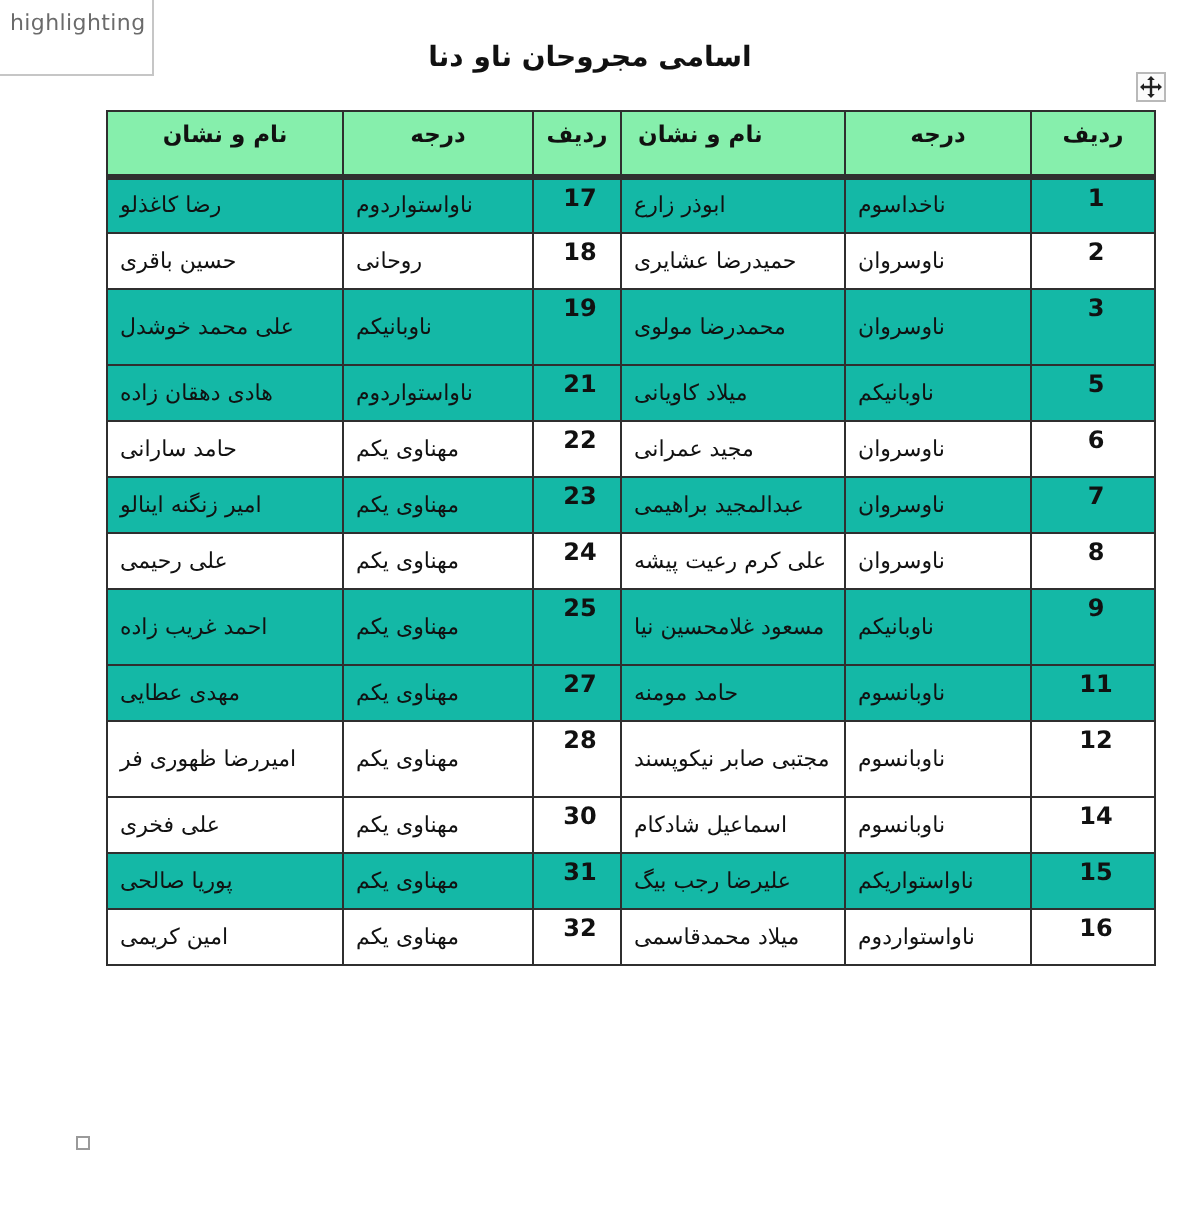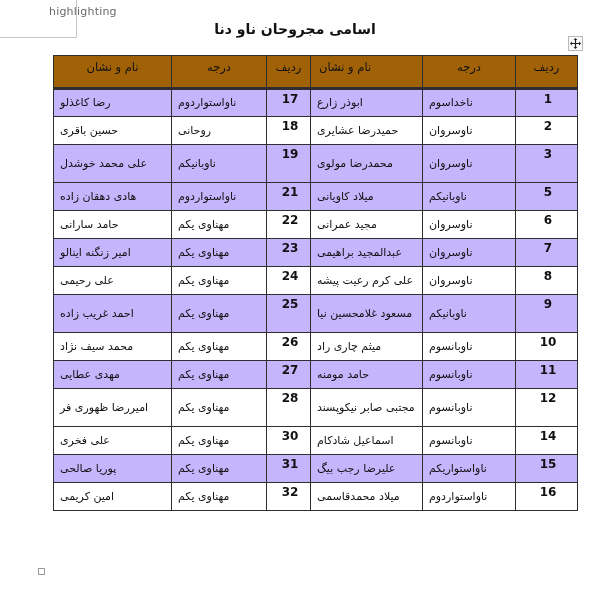--- a/index.html
+++ b/index.html
@@ -9,21 +9,21 @@
   }
   .stage{position:absolute;inset:0;}
 
   
   .hl-box{
     position:absolute;left:-5px;top:-7px;width:82px;height:45px;
     background:#ffffff;border:1px solid #c6c6c6;box-sizing:border-box;
   }
   .hl-box span{
     position:absolute;left:9px;top:11px;font-size:11px;color:#6b6b6b;
-    letter-spacing:.2px;white-space:nowrap;margin-left:44px;
+    letter-spacing:.2px;white-space:nowrap;
   }
 
   
   .doc-title{
     position:absolute;top:21px;left:0;width:590px;text-align:center;
     direction:rtl;font-size:14px;font-weight:bold;color:#111;margin:0;
   }
 
   
   .move-handle{
@@ -35,28 +35,28 @@
   
   table.roster{
     position:absolute;left:53px;top:55px;width:524px;
     border-collapse:collapse;table-layout:fixed;background:#fff;
   }
   .roster th,.roster td{
     border:1px solid #2f2f2f;box-sizing:border-box;overflow:hidden;
   }
   .roster thead tr{height:33px;}
   .roster th{
-    background:#a16207;font-size:11.5px;font-weight:normal;color:#111;
+    background:#86efac;font-size:11.5px;font-weight:bold;color:#111;
     direction:rtl;text-align:center;vertical-align:top;padding-top:4px;
     border-bottom:3px solid #2f2f2f;
   }
   .roster th.lft{text-align:left;padding-left:8px;}
   .roster tbody tr{height:28px;}
   .roster tbody tr.tall{height:38px;}
-  .roster tbody tr.shade td{background:#c4b5fd;}
+  .roster tbody tr.shade td{background:#14b8a6;}
   .roster td.txt{
     direction:rtl;text-align:left;vertical-align:middle;
     font-size:11px;color:#111;padding:1px 6px;line-height:1.25;
   }
   .roster td.num{
     direction:ltr;text-align:center;vertical-align:top;
     font-size:12px;font-weight:bold;color:#111;padding:2px 2px 0 5px;
   }
   
   .roster tbody tr:nth-child(3) td:first-child{}
@@ -161,28 +161,20 @@
           <td class="num">8</td>
         </tr>
         <tr class="shade tall">
           <td class="txt">احمد غریب زاده</td>
           <td class="txt">مهناوی یکم</td>
           <td class="num">25</td>
           <td class="txt">مسعود غلامحسین نیا</td>
           <td class="txt">ناوبانیکم</td>
           <td class="num">9</td>
         </tr>
-        <tr>
-          <td class="txt">محمد سیف نژاد</td>
-          <td class="txt">مهناوی یکم</td>
-          <td class="num">26</td>
-          <td class="txt">میثم چاری راد</td>
-          <td class="txt">ناوبانسوم</td>
-          <td class="num">10</td>
-        </tr>
         <tr class="shade">
           <td class="txt">مهدی عطایی</td>
           <td class="txt">مهناوی یکم</td>
           <td class="num">27</td>
           <td class="txt">حامد مومنه</td>
           <td class="txt">ناوبانسوم</td>
           <td class="num">11</td>
         </tr>
         <tr class="tall">
           <td class="txt">امیررضا ظهوری فر</td>

